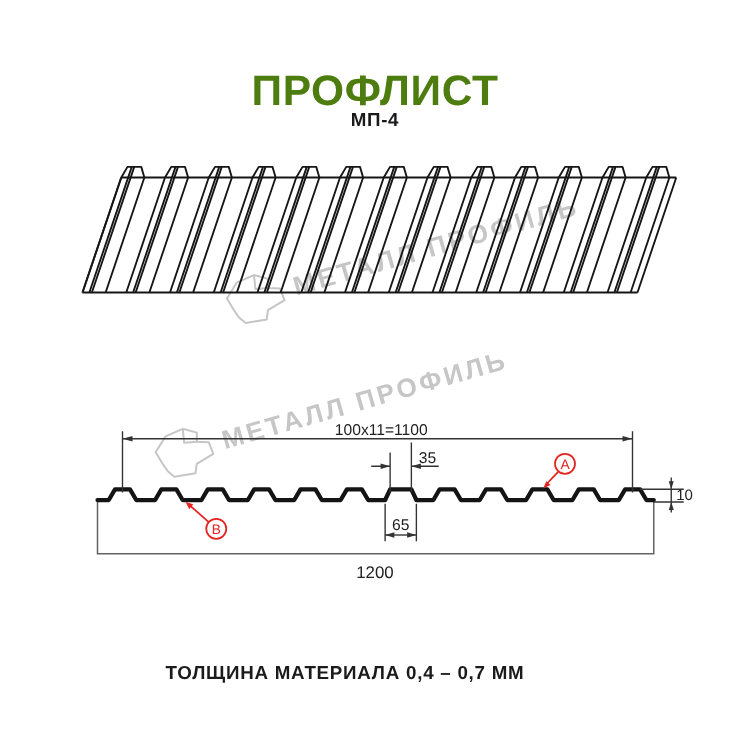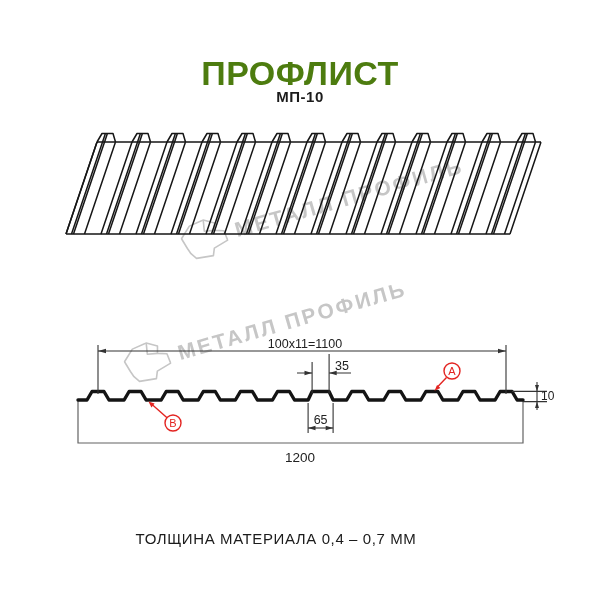--- a/index.html
+++ b/index.html
@@ -3,21 +3,21 @@
 <meta charset="utf-8">
 <style>
   html,body{margin:0;padding:0;}
   body{width:600px;height:600px;position:relative;background:#ffffff;overflow:hidden;
        font-family:"Liberation Sans","DejaVu Sans",sans-serif;}
   .abs{position:absolute;}
   .title{left:0;top:54px;width:600px;text-align:center;font-size:34px;font-weight:800;
          color:#4d7c0f;letter-spacing:.5px;}
   .subtitle{left:0;top:88px;width:600px;text-align:center;font-size:15px;font-weight:700;
             color:#1b1b1b;letter-spacing:.5px;}
-  .footer-note{left:0;top:530px;width:552px;text-align:center;font-size:15px;font-weight:400;
+  .footer-note{left:0;top:530px;width:552px;text-align:center;font-size:15px;font-weight:700;
                color:#1b1b1b;letter-spacing:.6px;}
   .wm{display:flex;align-items:flex-end;transform-origin:0 100%;transform:rotate(-16deg);
       z-index:1;pointer-events:none;}
   .wm-text{font-size:21px;font-weight:700;color:#c6c6c6;letter-spacing:2.5px;margin-left:9px;
            margin-bottom:8px;white-space:nowrap;}
   .wm1{left:188px;top:225px;}
   .wm2{left:131px;top:348px;}
   svg{position:absolute;z-index:2;}
   svg text{font-family:"Liberation Sans","DejaVu Sans",sans-serif;fill:#222222;}
   .dim-line{stroke:#333333;stroke-width:1.1;fill:none;}
@@ -27,21 +27,21 @@
   .sheet-line{stroke:#161616;stroke-width:1.5;fill:none;stroke-linejoin:round;}
   .red-line{stroke:#e32421;stroke-width:1.4;fill:none;}
   .red-fill{fill:#e32421;stroke:none;}
   .red-text{fill:#e32421;font-weight:400;}
   .logo-path{stroke:#c6c6c6;stroke-width:1.6;fill:none;stroke-linejoin:round;}
 </style>
 </head>
 <body>
 
 <div class="abs title">ПРОФЛИСТ</div>
-<div class="abs subtitle">МП-10</div>
+<div class="abs subtitle">МП-4</div>
 
 <div class="abs wm wm1">
   <svg width="46" height="40" viewBox="0 0 46 40" style="position:static">
     <path class="logo-path" d="M4 24 L1 13 L12 3 L27 1 L37 7 L35 14 L44 17 L45 27 L30 31 L27 38 L10 36 L6 30 Z"></path>
     <path class="logo-path" d="M27 1 L25 12 L35 14"></path>
   </svg>
   <span class="wm-text">МЕТАЛЛ ПРОФИЛЬ</span>
 </div>
 
 <div class="abs wm wm2">

